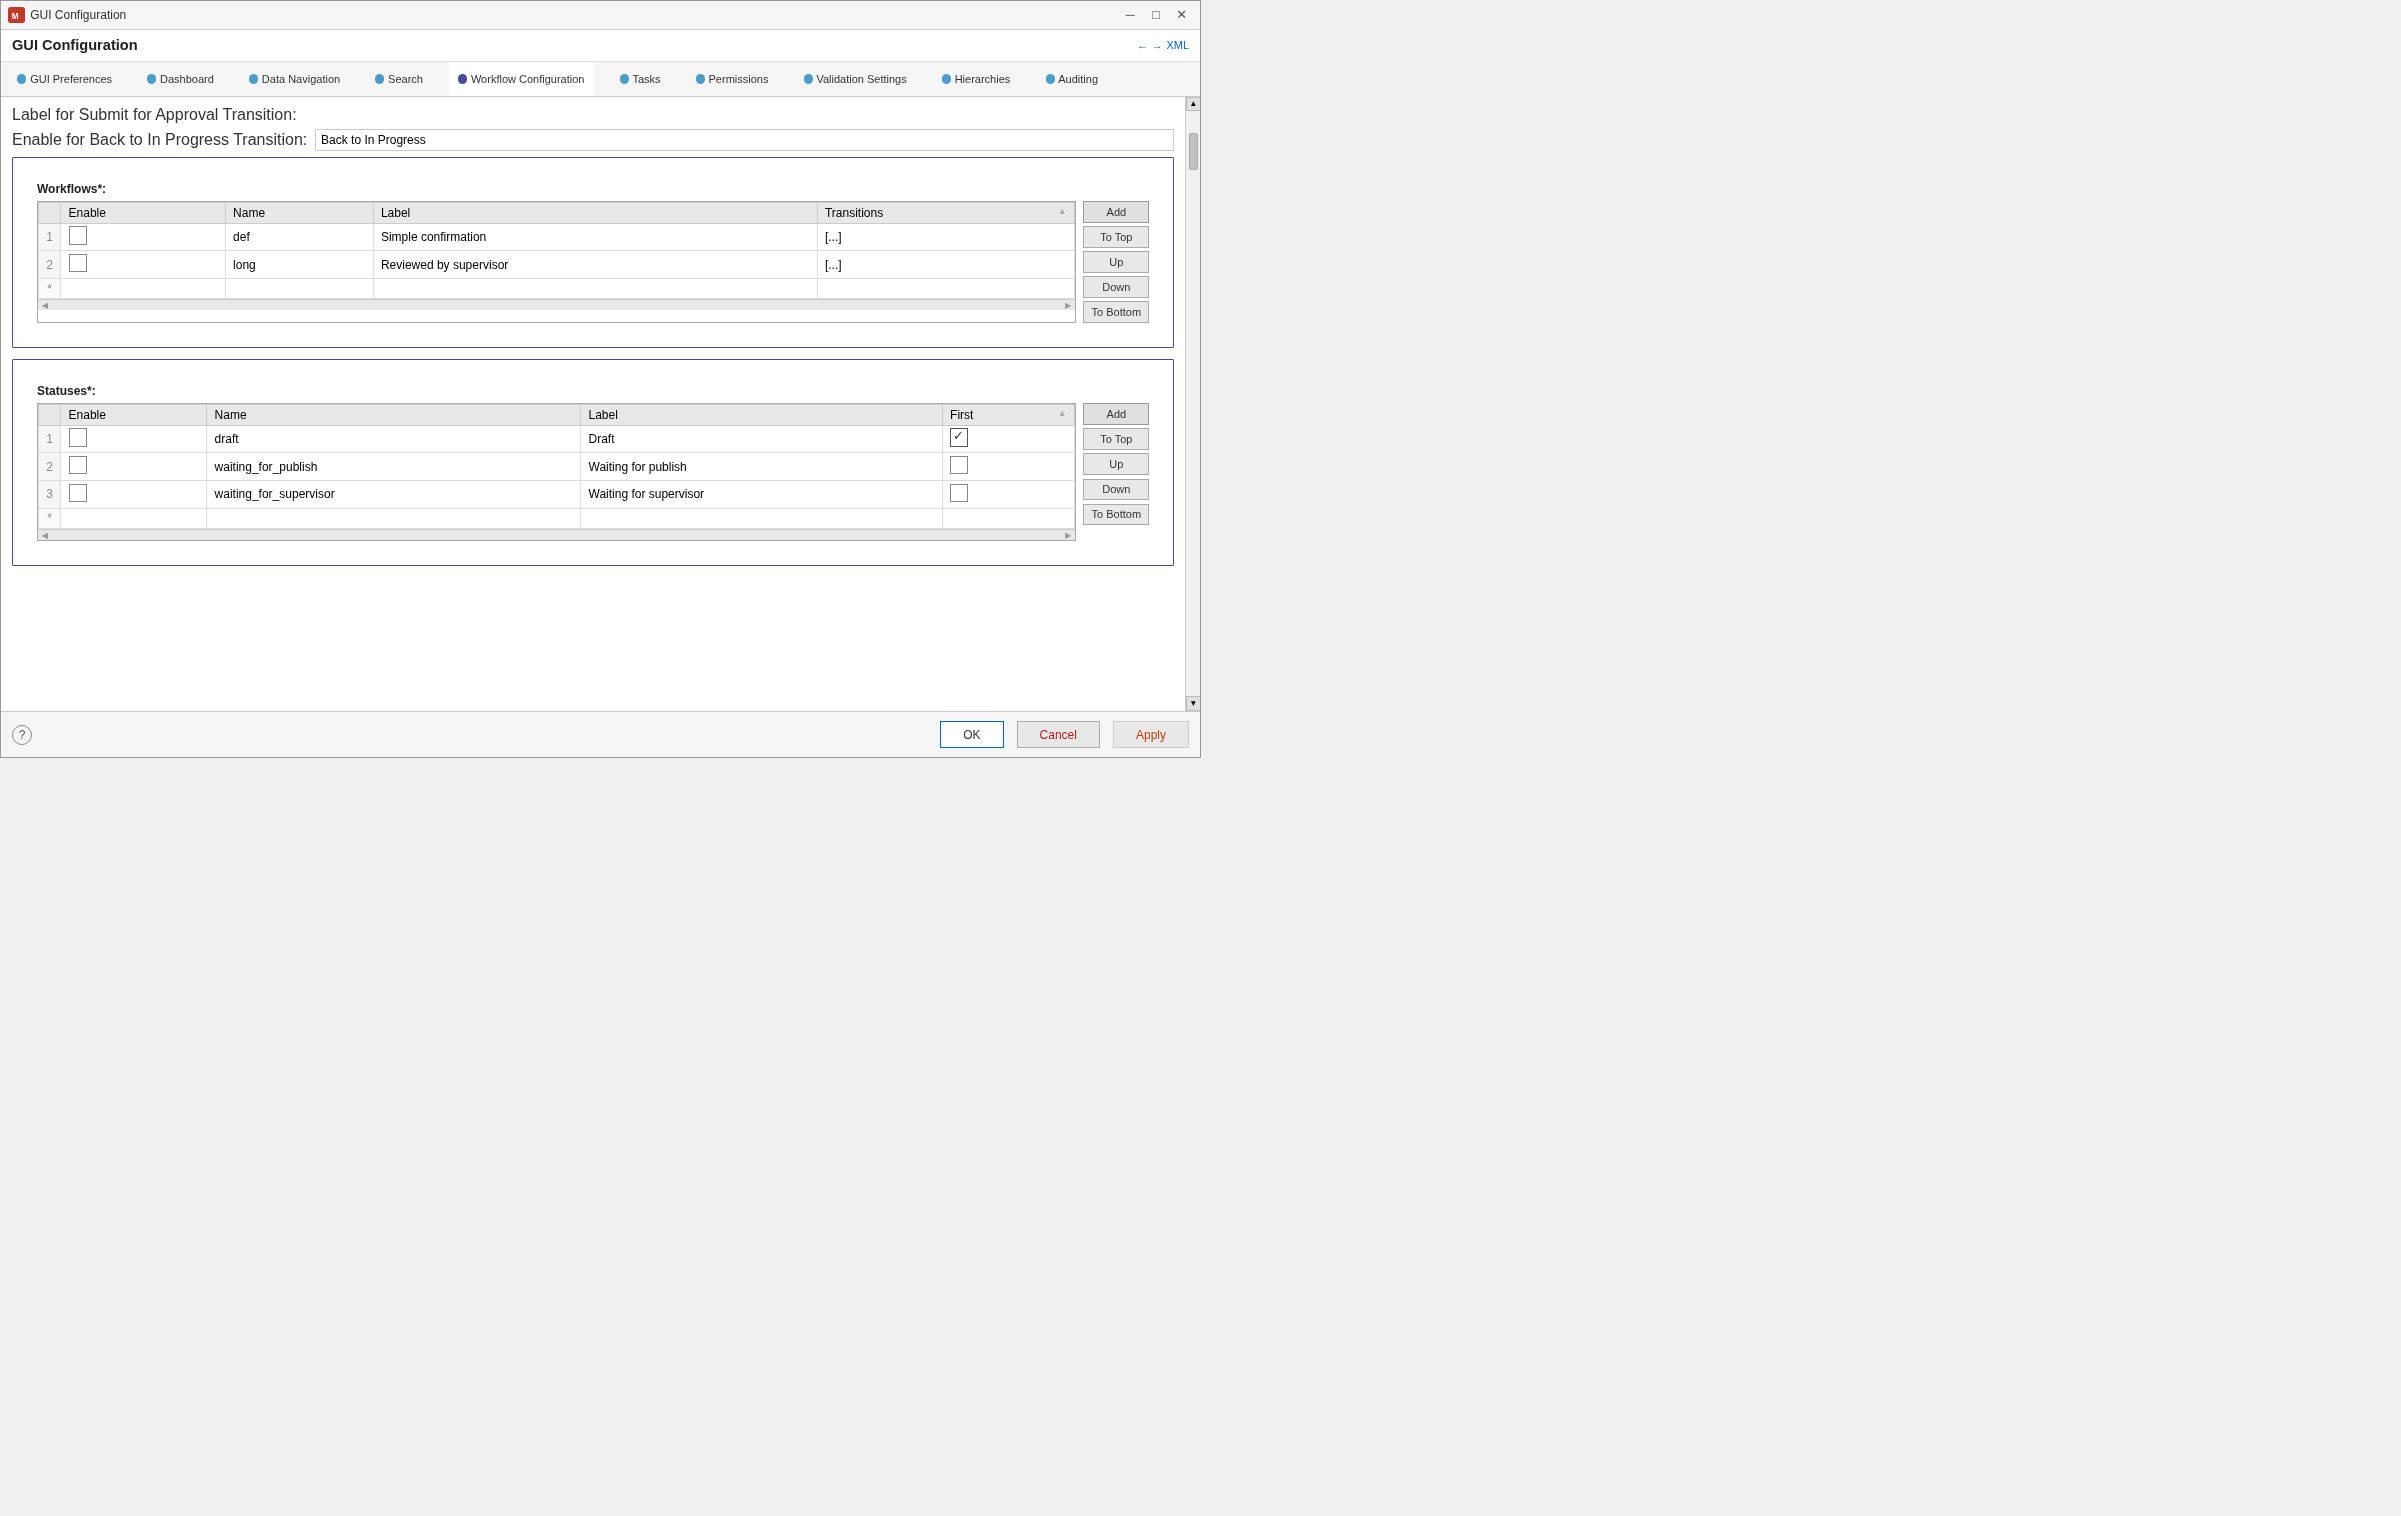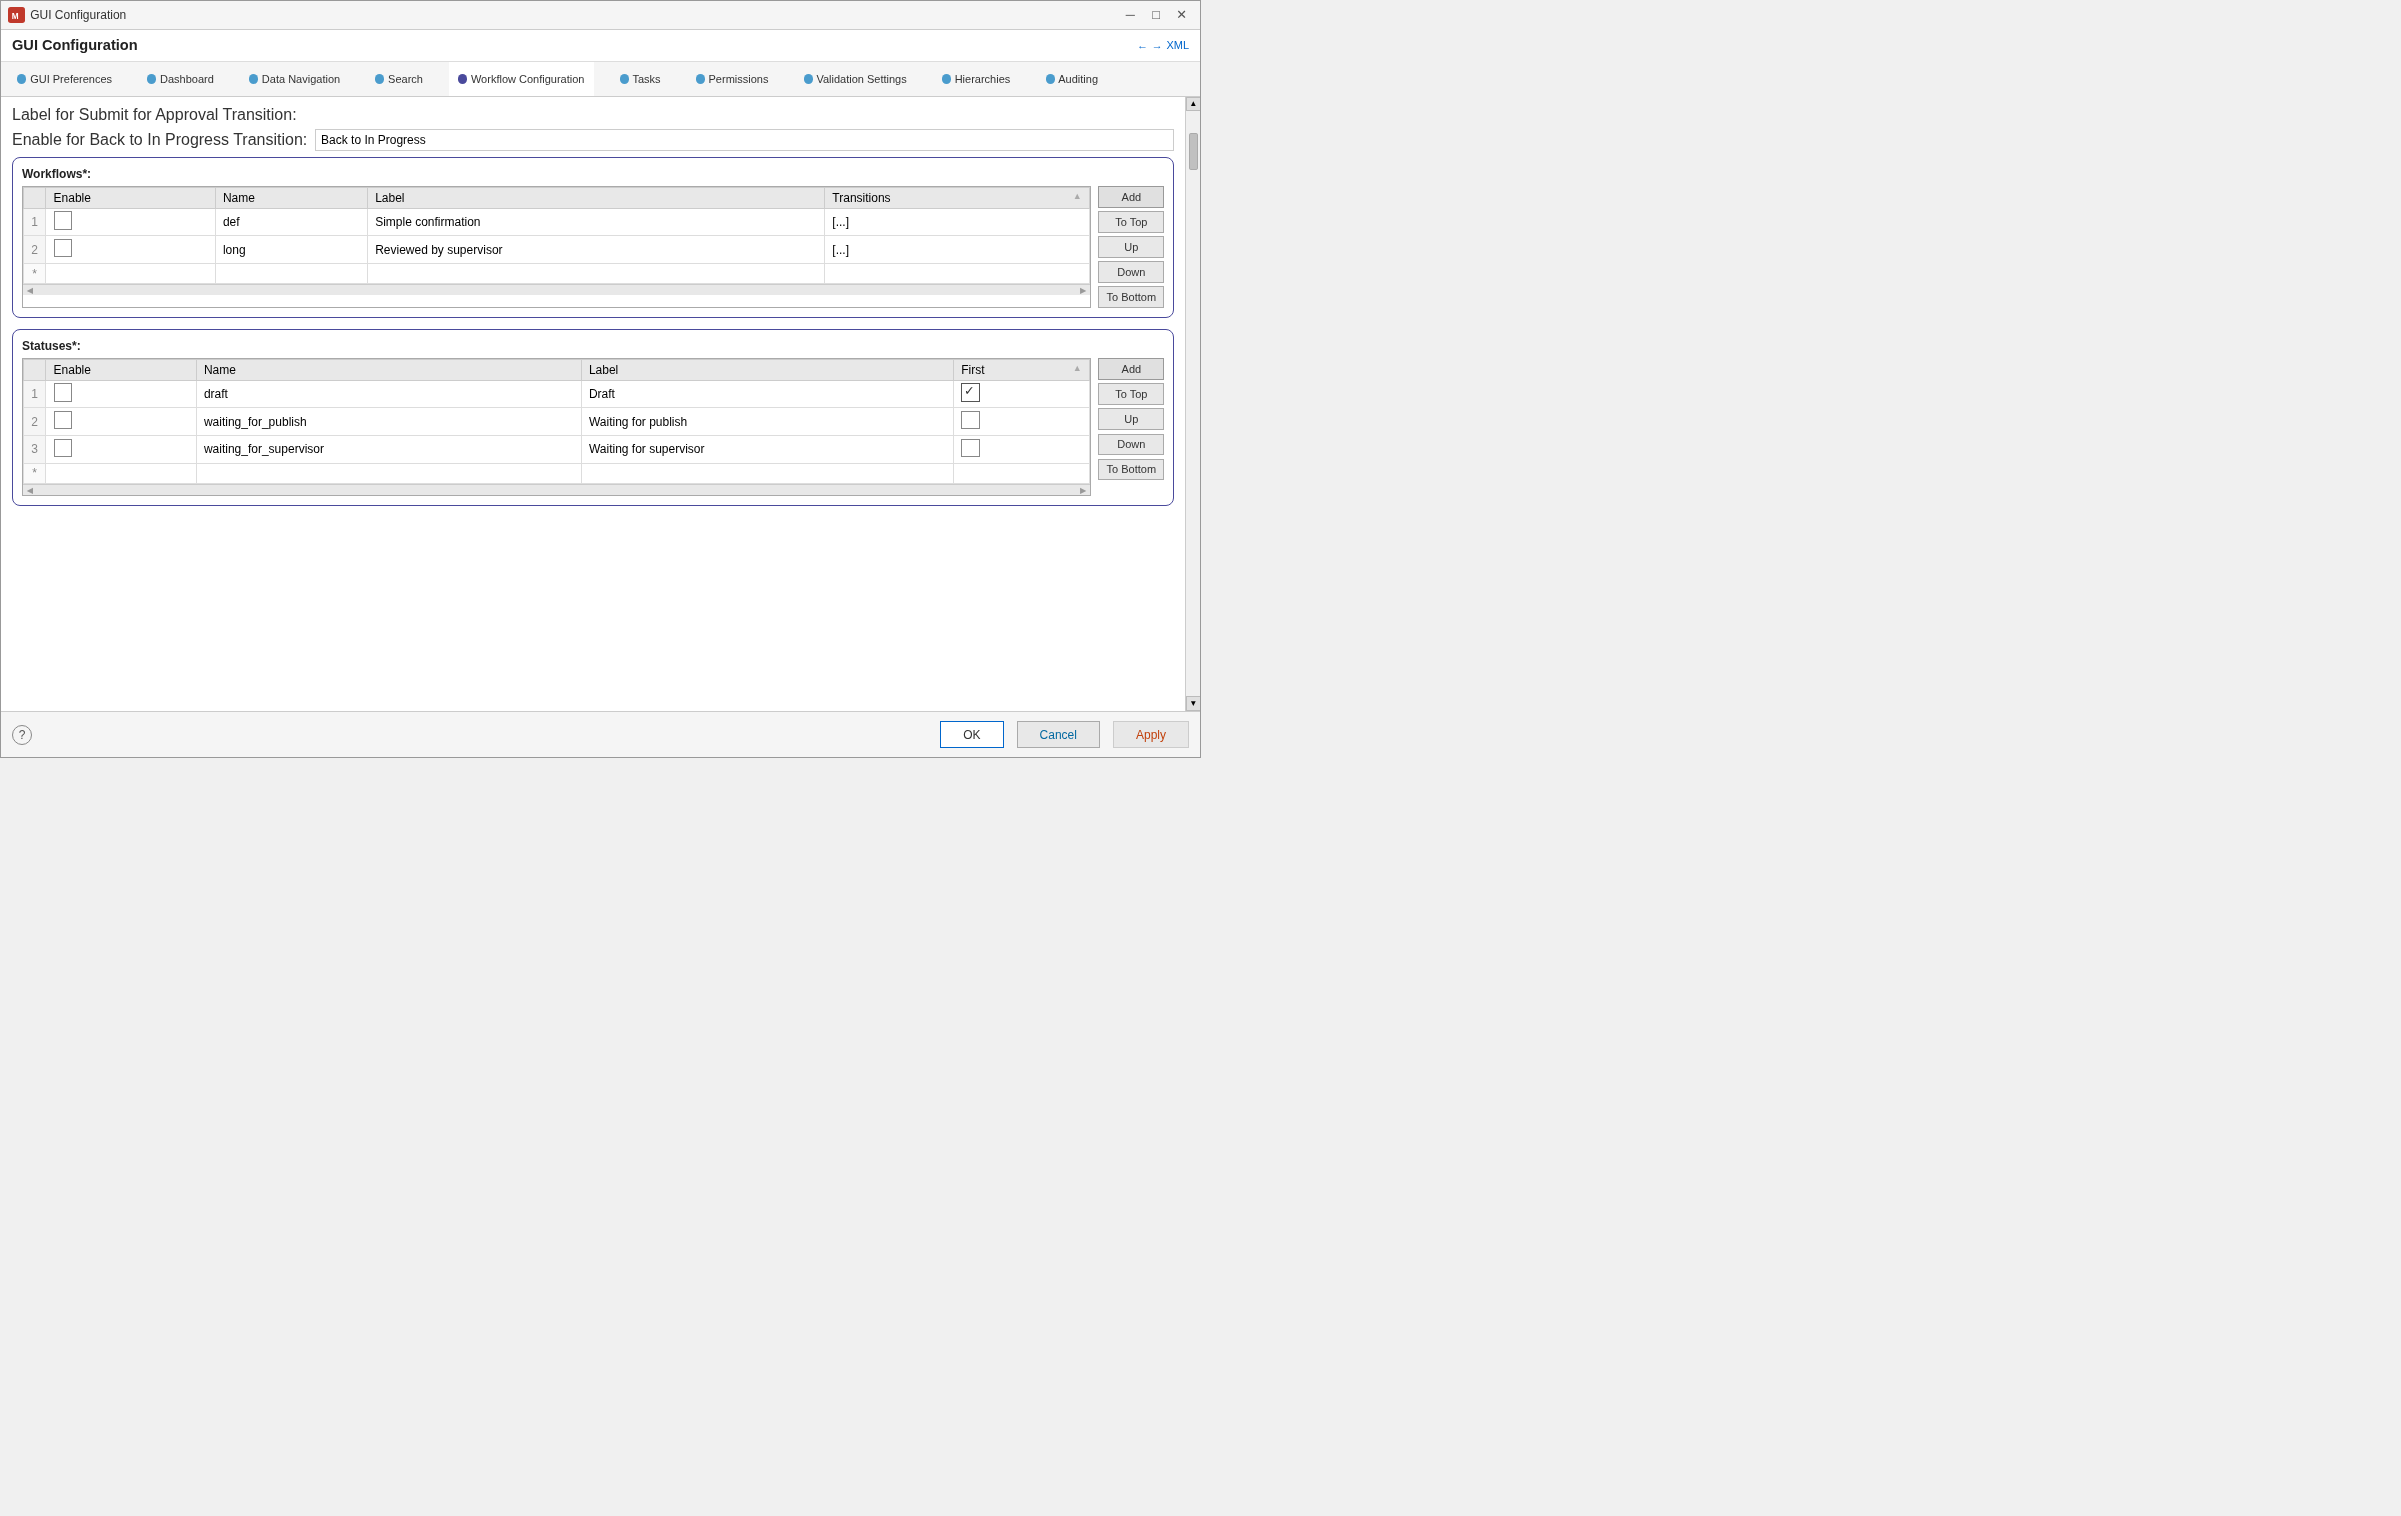--- a/index.html
+++ b/index.html
@@ -136,23 +136,23 @@
     .field-input {
       flex: 1;
       height: 22px;
       border: 0.9px solid #ccc;
       padding: 1.8px 5.5px;
       font-size: 12px;
       background: #fff;
     }
     .section-box {
       border: 1.8px solid #4a4a9c;
-      border-radius: 8px;
+      border-radius: 1px;
       margin-bottom: 11px;
-      padding: 9px;
+      padding: 24px;
     }
     .section-title {
       font-size: 12px;
       font-weight: bold;
       margin-bottom: 5.5px;
       color: #222;
     }
     .table-container {
       display: flex;
       gap: 7.3px;
@@ -240,21 +240,21 @@
     .footer-buttons {
       display: flex;
       gap: 13px;
     }
     .footer-btn {
       padding: 5.5px 22px;
       font-size: 12px;
       cursor: pointer;
       border: 0.9px solid #aaa;
       background: #e8e8e8;
-      color: #0369a1;
+      color: #b91c1c;
     }
     .footer-btn.ok-btn {
       background: #fff;
       border: 1.8px solid #0066cc;
       color: #333;
     }
     .footer-btn.apply-btn {
       background: #e8e8e8;
       color: #c2410c;
       border: 0.9px solid #ccc;

